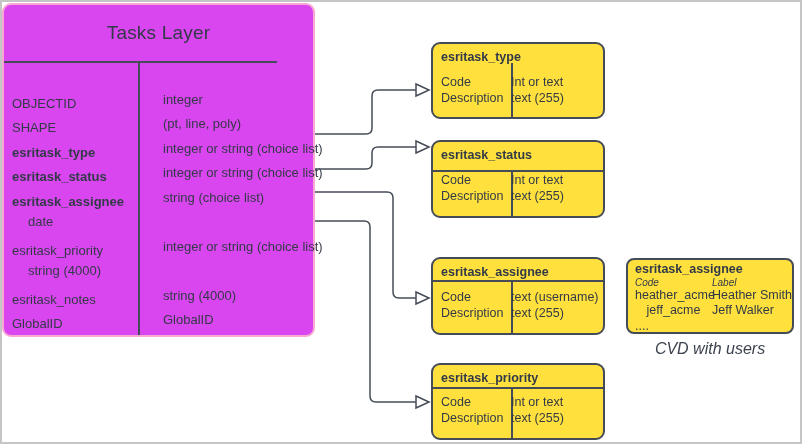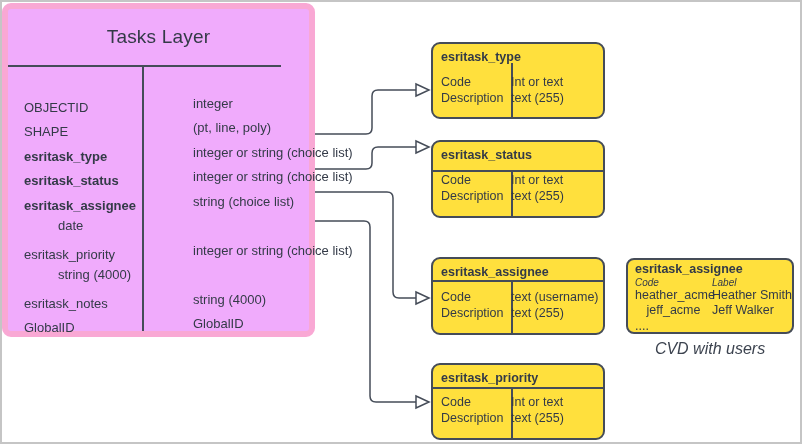--- a/index.html
+++ b/index.html
@@ -7,33 +7,33 @@
   .canvas {
     position:relative; width:802px; height:444px; background:#ffffff;
     font-family:"Liberation Sans","DejaVu Sans",sans-serif;
     color:#333a47; overflow:hidden;
   }
   .frame { position:absolute; inset:0; border:2px solid #c5c5c5; pointer-events:none; z-index:30; }
 
   
   .main-table {
     position:absolute; left:2px; top:3px; width:313px; height:334px;
-    background:#f0abfc; border:6px solid #f9a8d4; border-radius:9px;
+    background:#d946ef; border:2px solid #f9a8d4; border-radius:9px;
   }
   .mt-title {
     position:absolute; left:0; top:0; width:100%; height:56px;
     display:flex; align-items:center; justify-content:center;
     font-size:19px; letter-spacing:.2px;
   }
   .mt-title-divider { position:absolute; left:0; top:56px; width:273px; height:2px; background:#454c58; }
   .mt-col-divider { position:absolute; left:134px; top:57px; bottom:0; width:2px; background:#454c58; }
   .mt-rows { position:absolute; left:0; top:82px; right:0; }
   .mt-row { display:flex; height:24.5px; align-items:center; font-size:13px; }
-  .fname { width:135px; padding-left:16px; flex:none; white-space:nowrap;margin-top:8px; }
-  .ftype { padding-left:14px; white-space:nowrap;margin-left:36px; }
+  .fname { width:135px; padding-left:8px; flex:none; white-space:nowrap;margin-top:8px; }
+  .ftype { padding-left:24px; white-space:nowrap; }
   .bold { font-weight:bold; }
 
   
   .cbox {
     position:absolute; background:#ffe03d; border:2px solid #454c58; border-radius:9px;
     font-size:12.5px;
   }
   .cb0 { left:431px; top:42px;  width:174px; height:77px; }
   .cb1 { left:431px; top:140px; width:174px; height:78px; }
   .cb2 { left:431px; top:257px; width:174px; height:78px; }

